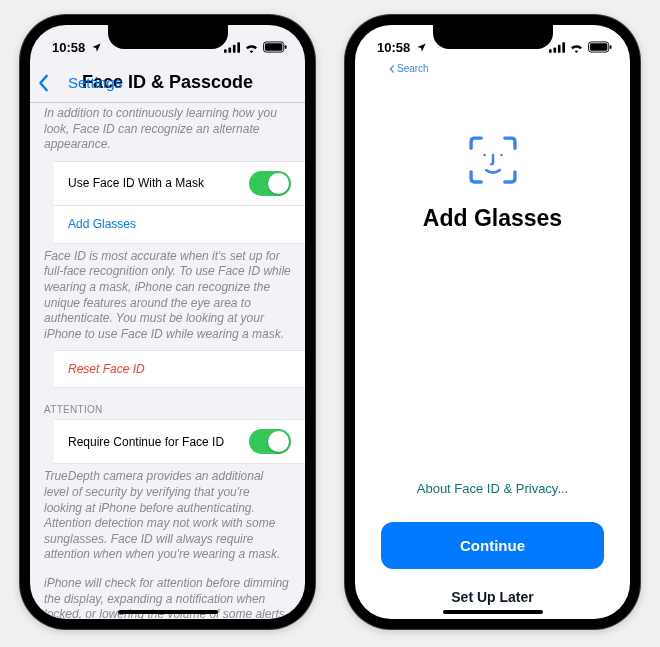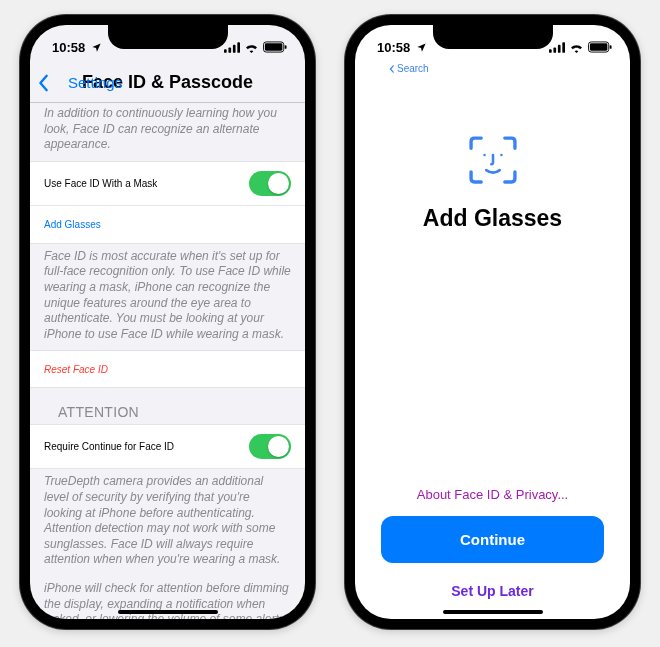--- a/index.html
+++ b/index.html
@@ -54,48 +54,48 @@
   }
   .navbar .back {
     position:absolute; left:8px; display:flex; align-items:center; color:#007aff; font-size:15px; gap:18px;
   }
   .navbar .title { font-size:18px; font-weight:600; }
   
   .content { height: calc(100% - 78px); overflow:hidden; font-size:12px; }
   .group-note { padding: 5px 14px 8px; font-size:12px; color:#8a8a8e; line-height:1.3;font-style:italic; }
   .cell {
     background:#fff; padding:9px 14px; display:flex; align-items:center; justify-content:space-between;
-    border-bottom:0.5px solid #e3e3e8; font-size:10px; color:#000; min-height:38px;
+    border-bottom:0.5px solid #e3e3e8; font-size:12px; color:#000; min-height:38px;margin-left:24px;
   }
   .cell.link { color:#007aff; }
   .cell.danger { color:#ff3b30;font-style:italic; }
-  .section-header { padding: 16px 28px 4px; font-size:14px; color:#8a8a8e; text-transform:uppercase; letter-spacing:.3px;}
+  .section-header { padding: 16px 14px 4px; font-size:10px; color:#8a8a8e; text-transform:uppercase; letter-spacing:.3px;}
   .toggle {
     width:42px; height:25px; border-radius:13px; background:#34c759; position:relative; flex:none;
   }
   .toggle::after {
     content:""; position:absolute; right:2px; top:2px; width:21px; height:21px; background:#fff; border-radius:50%;
     box-shadow:0 1px 2px rgba(0,0,0,.25);
   }
   .group-top { border-top:0.5px solid #e3e3e8; }
   
   .wiz {
     padding: 48px 26px 0; text-align:center; display:flex; flex-direction:column; height:calc(100% - 38px);
   }
   .faceid-icon { margin: 22px auto 18px; }
   .wiz h1 { font-size:23px; font-weight:700; margin-bottom:10px; }
   .wiz p { font-size:12.5px; color:#222; line-height:1.45; }
   .wiz .spacer { flex:1; }
-  .wiz .about { font-size:13px; color:#a21caf; margin-bottom:14px; }
+  .wiz .about { font-size:13px; color:#0f766e; margin-bottom:26px; }
   .btn-primary {
     background:#007aff; color:#fff; font-size:15px; font-weight:600; border:none; border-radius:12px;
     padding:15px 0; width:100%; margin-bottom:10px;
   }
   .btn-secondary {
-    background:transparent; color:#6d28d9; font-size:14px; font-weight:600; border:none; padding:10px 0 20px; width:100%;
+    background:transparent; color:#0f172a; font-size:14px; font-weight:600; border:none; padding:10px 0 14px; width:100%;
   }
 </style>
 </head>
 <body>
 
 <div class="phone">
   <div class="screen screen-left">
     <div class="notch"></div>
 
     <div class="status">

